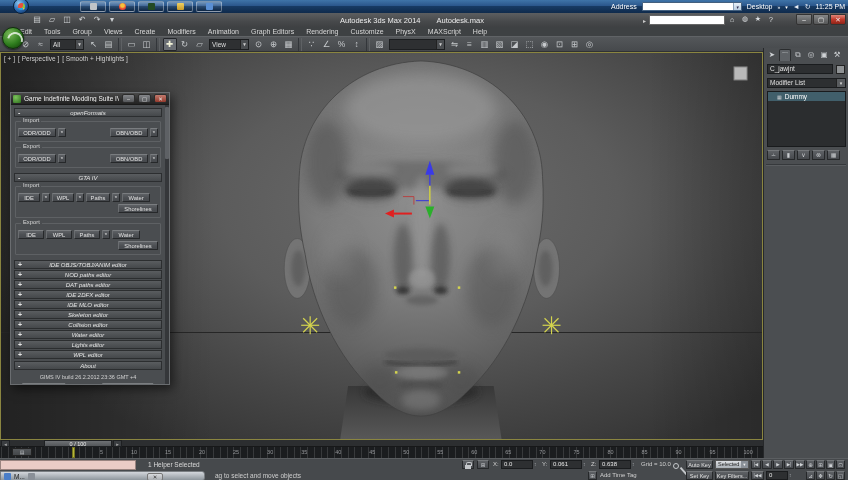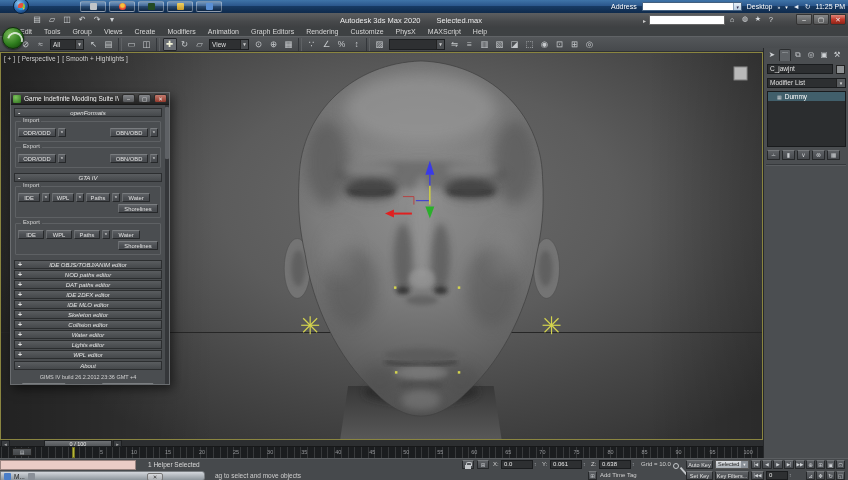--- a/index.html
+++ b/index.html
@@ -206,22 +206,22 @@
   <div class="app-button"></div>
   <div class="qat">
       <span class="qat-icon">▤</span>
       <span class="qat-icon">▱</span>
       <span class="qat-icon">◫</span>
       <span class="qat-icon">↶</span>
       <span class="qat-icon">↷</span>
       <span class="qat-icon">▾</span>
     </div>
   <div class="title-text">
-    <span>Autodesk 3ds Max 2020</span>
-    <span>Selected.max</span>
+    <span>Autodesk 3ds Max 2014</span>
+    <span>Autodesk.max</span>
   </div>
   <div class="infocenter">
     <span class="ic-sep">▸</span>
     <span class="search-box"><input placeholder="Type a keyword or phrase" style=""></span>
   </div>
   <div class="infocenter" style="left:727px">
       <span class="ic-icon">⌂</span>
       <span class="ic-icon">◍</span>
       <span class="ic-icon">★</span>
       <span class="ic-icon">?</span>

